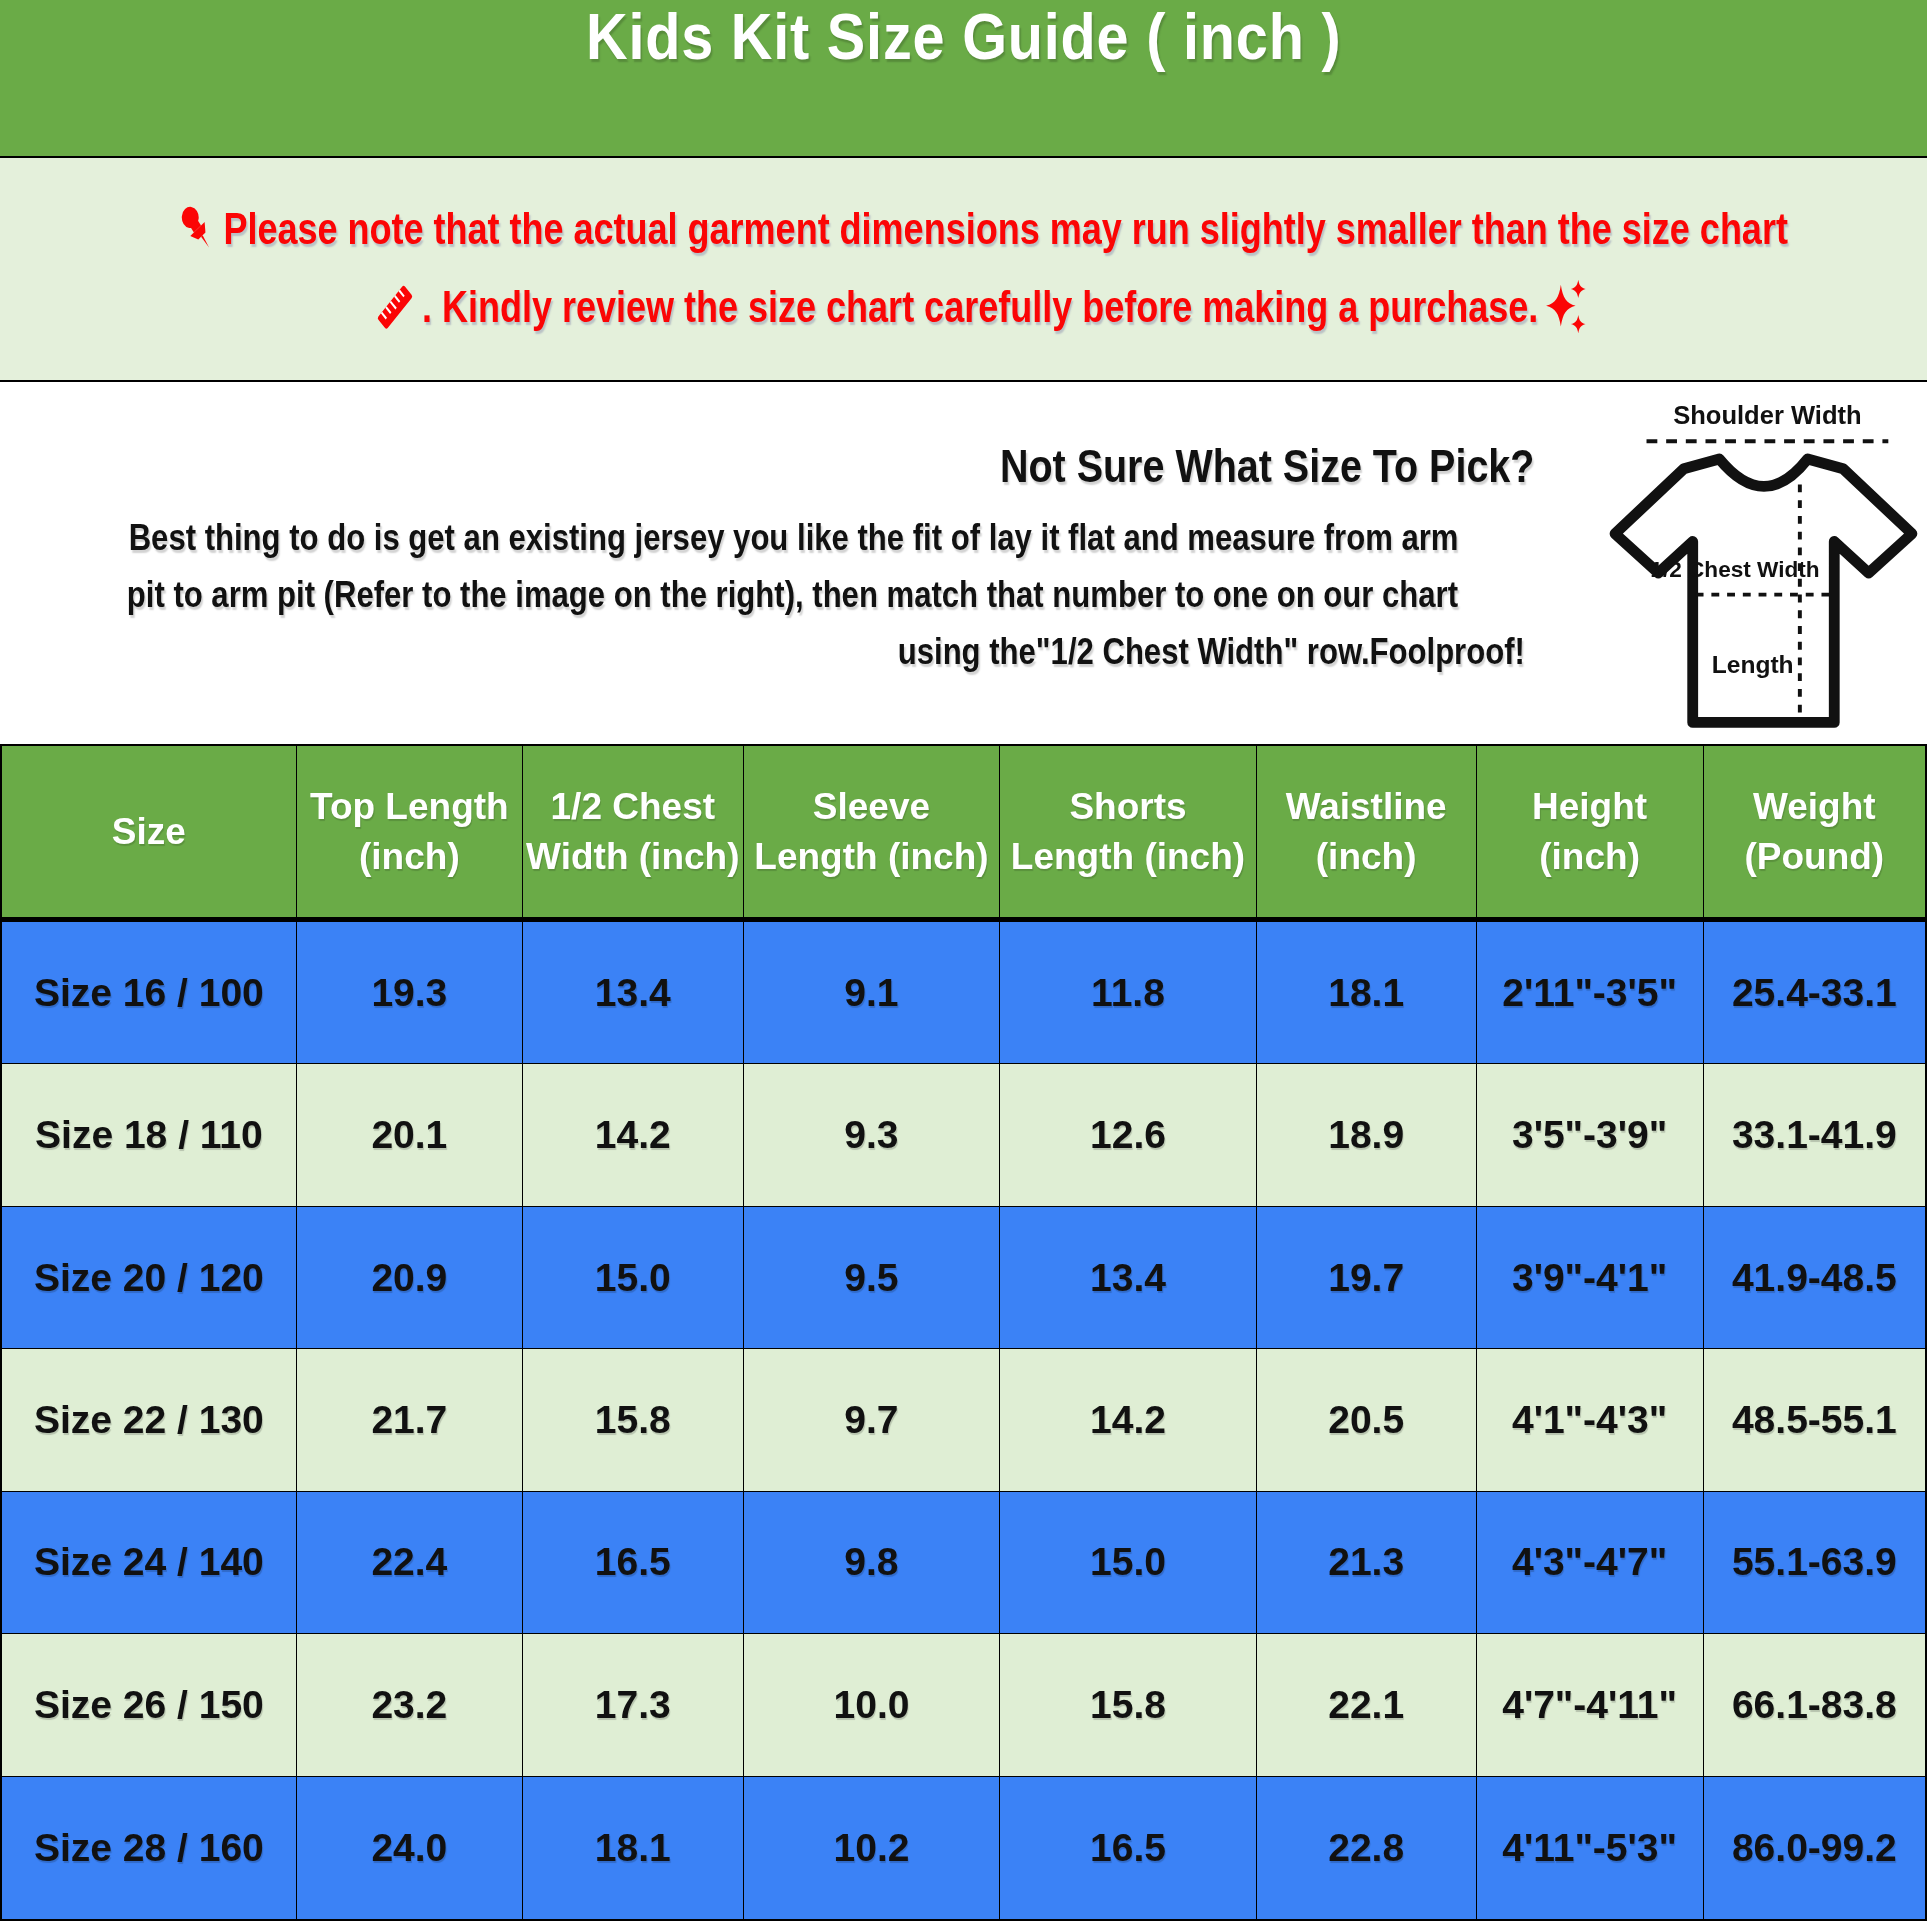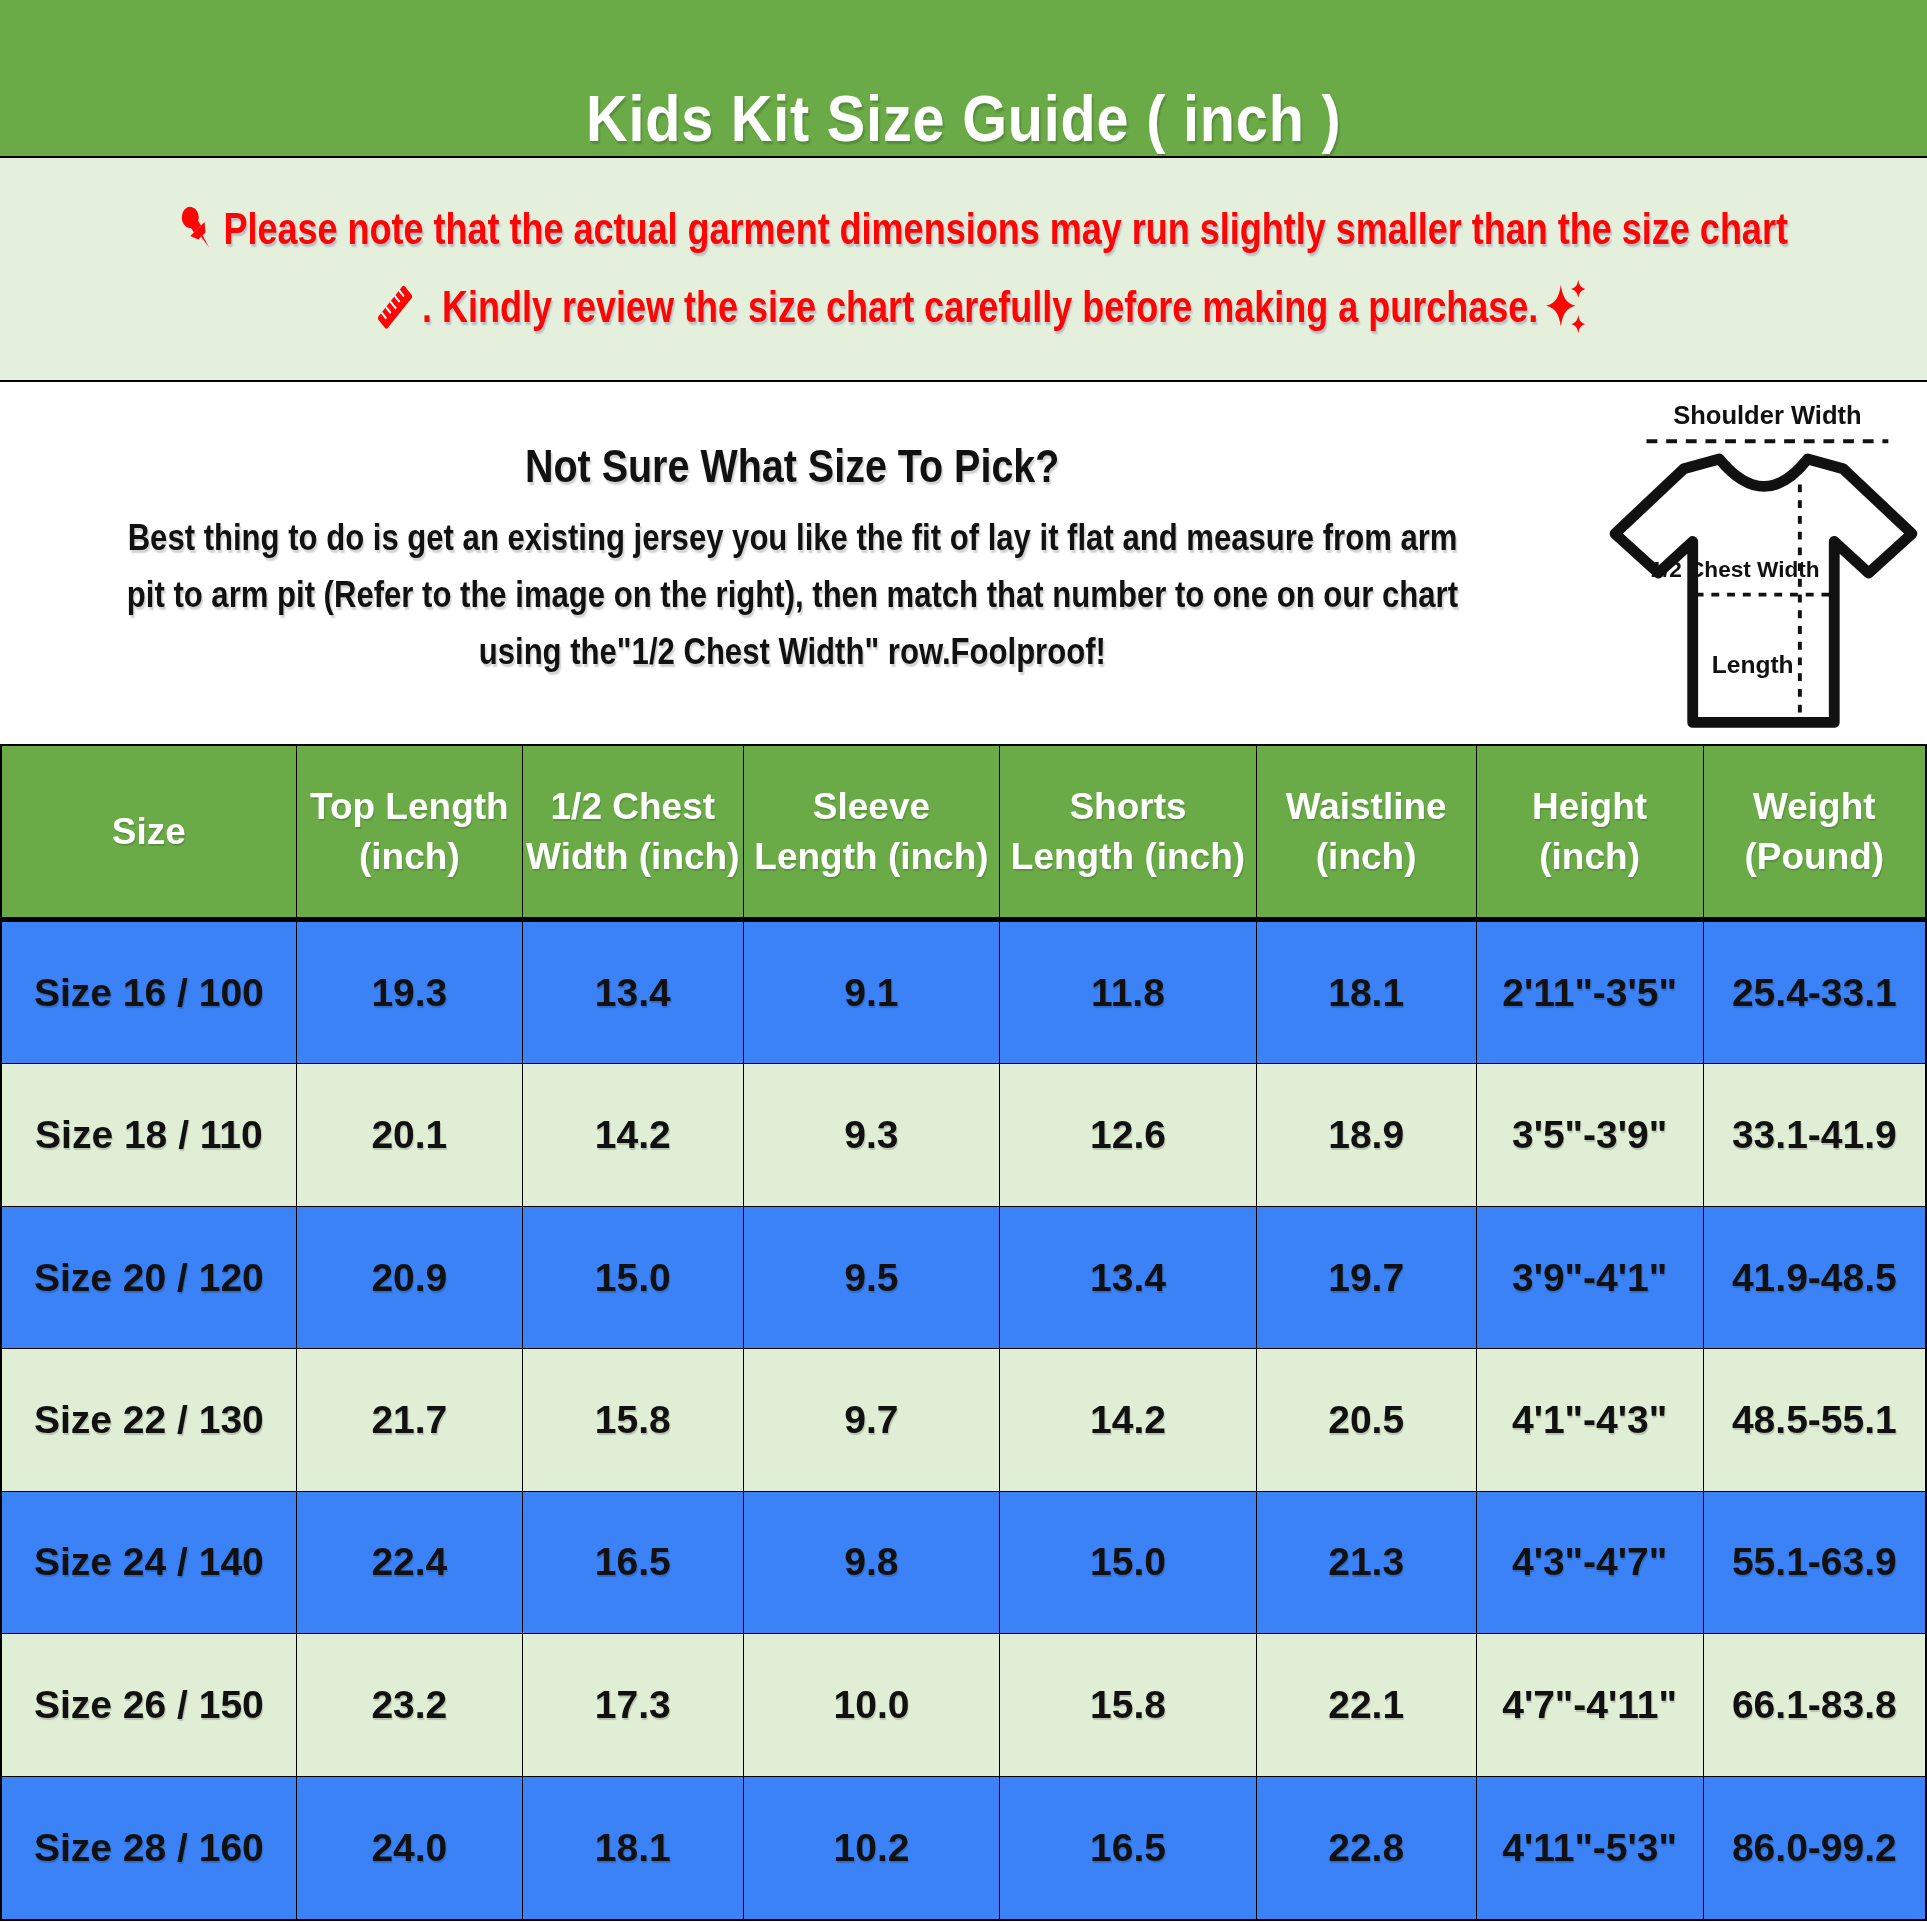--- a/index.html
+++ b/index.html
@@ -8,36 +8,36 @@
     --rowgreen:#dfeed4;
     --red:#fb0505;
   }
   *{margin:0;padding:0;box-sizing:border-box;}
   html,body{width:1927px;height:1923px;overflow:hidden;background:#fff;
     font-family:"Liberation Sans",sans-serif;font-weight:700;color:#111;}
   .cond{display:inline-block;transform:scaleX(.84);transform-origin:center;white-space:nowrap;}
 
   
   .title-bar{height:158px;background:var(--green);border-bottom:2.7px solid #000;
-    display:flex;align-items:flex-end;justify-content:center;}
+    display:flex;align-items:flex-start;justify-content:center;}
   .title-bar .title{color:#fff;font-size:64px;letter-spacing:0.9px;
     text-shadow:1.8px 2.7px 1.8px rgba(0,0,0,.18);transform:scaleX(.9);display:inline-block;white-space:nowrap;}
 
   
   .note-band{height:224px;background:var(--band);border-bottom:2.7px solid #000;
     display:flex;flex-direction:column;justify-content:center;gap:23px;}
   .note-line{display:flex;justify-content:center;align-items:center;color:var(--red);font-size:45px;padding-left:36px;}
   .note-line .scale-wrap{display:inline-flex;align-items:center;gap:9px;
     transform:scaleX(.8);transform-origin:center;white-space:nowrap;
     text-shadow:1.8px 2.7px 1.8px rgba(90,90,150,.30);}
   .icon{display:inline-flex;align-items:center;justify-content:center;}
 
   
   .guide-section{height:362px;background:#fff;display:flex;}
-  .guide-text{flex:1;padding-top:56px;text-align:center;}
+  .guide-text{flex:1;padding-top:56px;text-align:right;}
   .guide-heading{font-size:47px;margin-bottom:16px;text-shadow:1.8px 2.7px 1.8px rgba(0,0,0,.18);}
   .guide-line{font-size:37px;line-height:57px;text-shadow:1.8px 2.7px 1.8px rgba(0,0,0,.18);}
   .diagram{width:367px;position:relative;padding-top:16px;}
 
   
   .table{display:grid;height:1177px;background:#3b82f6;
     grid-template-columns:15.33fr 11.76fr 11.48fr 13.34fr 13.34fr 11.43fr 11.81fr 11.51fr;
     grid-template-rows:176px repeat(7,1fr);
     border:2.7px solid #000;}
   .hcell{background:var(--green);color:#fff;font-size:37px;line-height:1.35;

